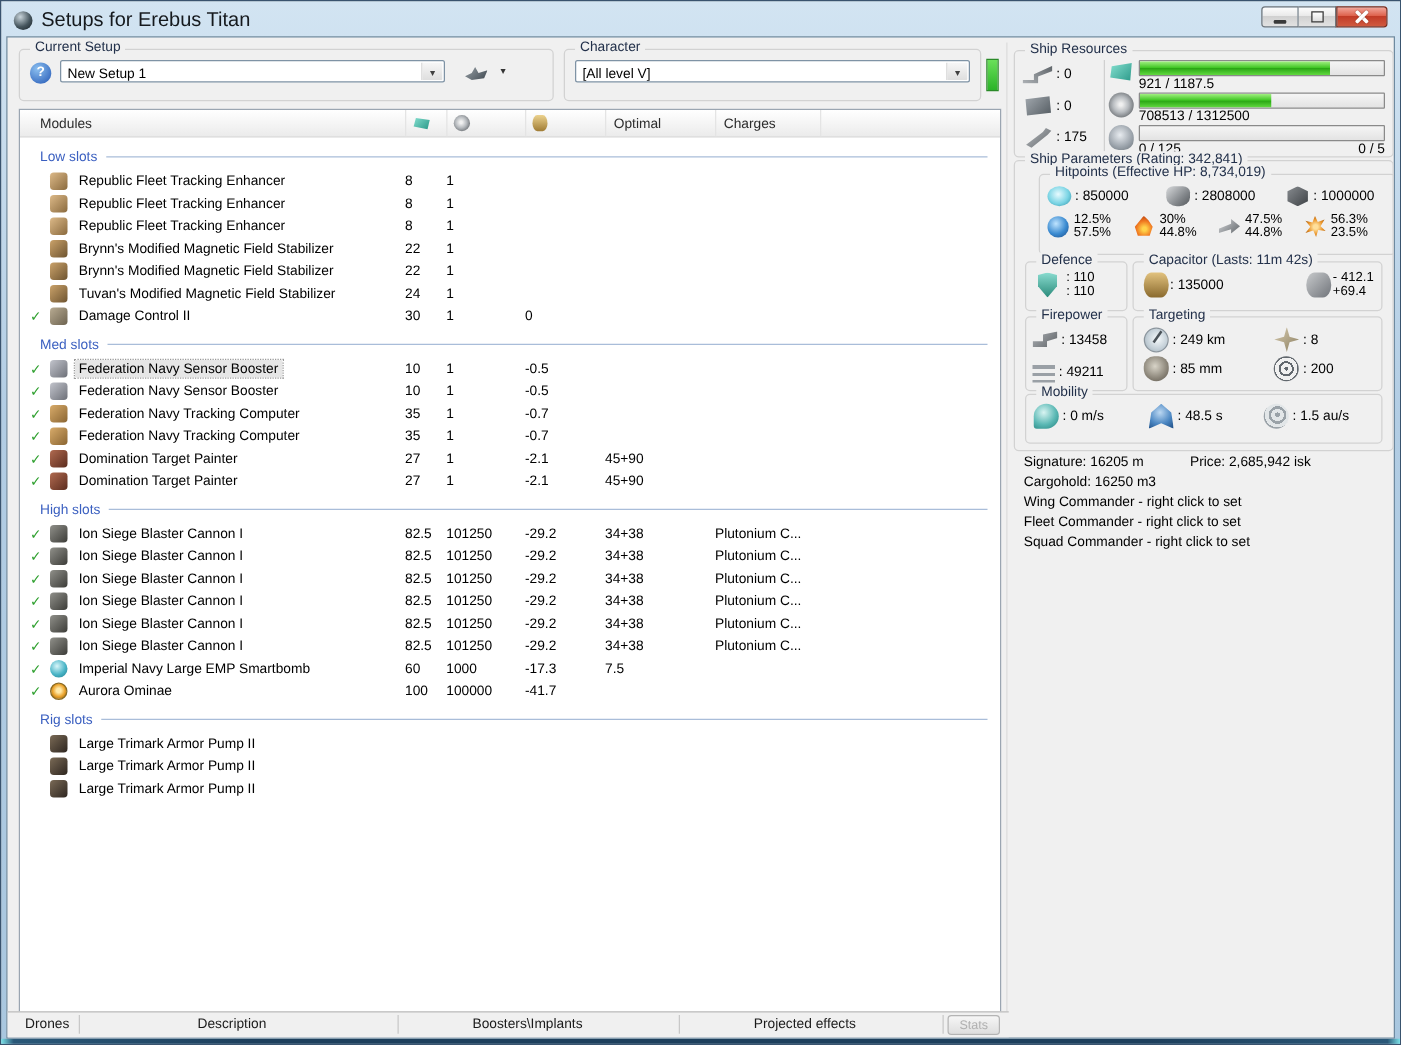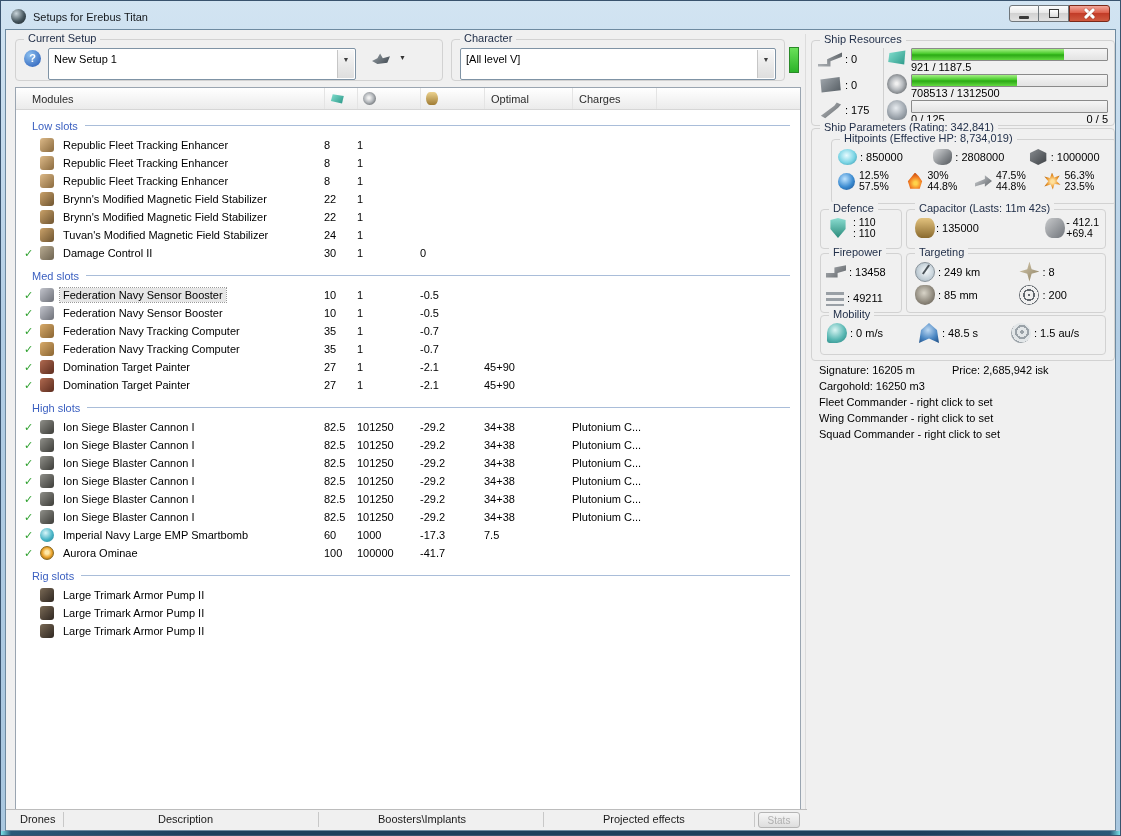--- a/index.html
+++ b/index.html
@@ -2,42 +2,42 @@
 <html><head>
 <meta charset="utf-8">
 <style>
   html,body{margin:0;padding:0}
   body{width:1121px;height:836px;font-family:"Liberation Sans","DejaVu Sans",sans-serif;font-size:11px;color:#000;background:#fff;overflow:hidden}
 
   
   .window{width:1121px;height:836px;box-sizing:border-box;border:1px solid #39536e;background:linear-gradient(#d2e4f2,#b2cde4 40%,#a9c7df);padding:3px 4px 0;position:relative}
   .titlebar{height:25px;display:flex;align-items:center;padding-left:6px;position:relative}
   .app-icon{width:15px;height:15px;border-radius:50%;background:radial-gradient(circle at 35% 30%,#c8d4da,#46565e 55%,#141c22);margin-right:7px;flex:none}
-  .title-text{font-size:11px;color:#15191d}
+  .title-text{font-size:16px;color:#15191d}
   .winbtns{position:absolute;right:6px;top:1px;display:flex}
   .wb{width:30px;height:17px;border:1px solid #70777c;background:linear-gradient(#fdfdfd,#e9e9e9 45%,#d0d0d0 46%,#e2e2e2);display:flex;align-items:center;justify-content:center;position:relative;box-sizing:border-box;cursor:pointer}
   .wb-min{border-radius:3px 0 0 3px}
   .wb-max{border-left:none}
   .wb-close{width:41px;border-radius:0 3px 3px 0;border-color:#7a2a1a;background:linear-gradient(#f2a79b,#dd604b 45%,#c13a26 46%,#d05a40)}
   .wb-min i{width:10px;height:3px;background:#3a3a3a;margin-top:7px;border-radius:1px}
   .wb-max i{width:10px;height:9px;border:1px solid #3a3a3a;box-sizing:border-box;background:linear-gradient(#fff,#ddd)}
   .wb-close i{position:absolute;width:13px;height:3px;background:#fff;border-radius:1px;top:6px;left:13px;box-shadow:0 0 1px #7a2a1a}
   .x1{transform:rotate(45deg)}.x2{transform:rotate(-45deg)}
   .client{position:relative;height:802px;background:#f0f0f0;border:1px solid #6e8aa0;box-sizing:border-box;overflow:hidden}
   .bottom-edge{height:4px;margin:0 -4px;background:linear-gradient(90deg,#7be2e8 0,#2a5878 10px,#1d3f5c 18%,#1d3f5c 82%,#2a5878 calc(100% - 10px),#7be2e8 100%)}
 
   
   .gbox{position:absolute;border:1px solid #d2d2d2;border-radius:4px}
   .glabel{position:absolute;top:-8px;left:8px;background:#f0f0f0;padding:0 4px;color:#22304a;font-size:11px;line-height:13px;white-space:nowrap}
 
   
   .gb-setup{left:9px;top:9px;width:426px;height:40px}
   .gb-char{left:445px;top:9px;width:332px;height:40px}
   .help-icon{position:absolute;left:8px;top:10px;width:17px;height:17px;border-radius:50%;background:radial-gradient(circle at 35% 30%,#8cc0f0,#2256b4);color:#fff;font-weight:bold;font-size:11px;text-align:center;line-height:17px;cursor:pointer}
-  .combo{height:32px;border:1px solid #7f93a5;border-radius:2px;background:#fff;position:absolute;box-sizing:border-box;cursor:pointer}
+  .combo{height:18px;border:1px solid #7f93a5;border-radius:2px;background:#fff;position:absolute;box-sizing:border-box;cursor:pointer}
   .setup-combo{left:32px;top:8px;width:308px}
   .char-combo{left:8px;top:8px;width:316px}
   .combo-text{position:absolute;left:5px;top:4px;font-size:11px;white-space:nowrap}
   .combo-arrow{position:absolute;right:1px;top:1px;bottom:1px;width:16px;background:linear-gradient(#f7f7f7,#dedede);border-left:1px solid #c6c6c6;color:#404040;font-size:7px;text-align:center;line-height:19px;border-radius:0 1px 1px 0}
   .ship-btn{position:absolute;left:352px;top:8px;width:26px;height:22px;display:flex;align-items:center;justify-content:center;cursor:pointer}
   .ship-glyph{width:18px;height:13px;background:linear-gradient(135deg,#9aa2a8,#39424a);clip-path:polygon(0 65%,30% 45%,45% 8%,60% 45%,100% 28%,85% 78%,30% 88%)}
   .ship-dd{position:absolute;left:383px;top:14px;font-size:7px;color:#333;cursor:pointer}
   .green-indicator{position:absolute;left:783px;top:17px;width:10px;height:26px;background:linear-gradient(#6ae05a,#2bb329);border:1px solid #2a8a28;box-sizing:border-box}
 
   
@@ -659,22 +659,22 @@
               <i class="pic pi-warp"></i>
               <span>: 1.5 au/s</span>
             </span>
         </div>
       </div>
     </div>
 
     <div class="info">
       <div class="line"><span class="info-sig">Signature: 16205 m</span><span>Price: 2,685,942 isk</span></div>
       <div class="line">Cargohold: 16250 m3</div>
+      <div class="line">Wing Commander - right click to set</div>
       <div class="line">Fleet Commander - right click to set</div>
-      <div class="line">Wing Commander - right click to set</div>
       <div class="line">Squad Commander - right click to set</div>
     </div>
 
     <div class="tabbar">
       <span class="tab" style="left:14px">Drones</span>
       <span class="tabsep" style="left:57px"></span>
       <span class="tab" style="left:152px">Description</span>
       <span class="tabsep" style="left:312px"></span>
       <span class="tab" style="left:372px">Boosters\Implants</span>
       <span class="tabsep" style="left:537px"></span>

